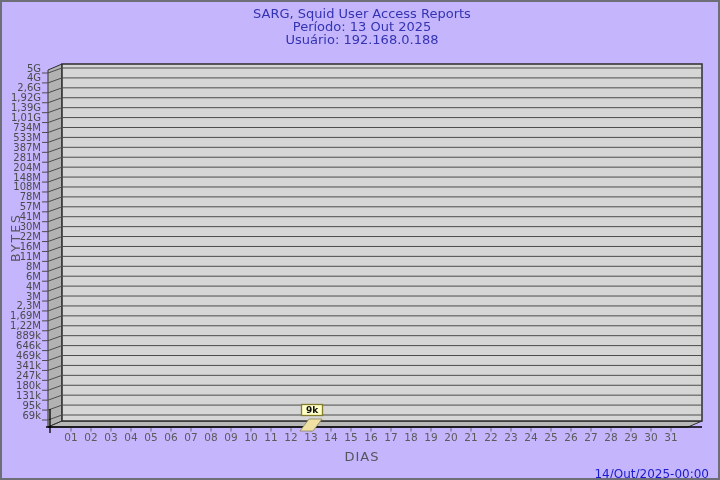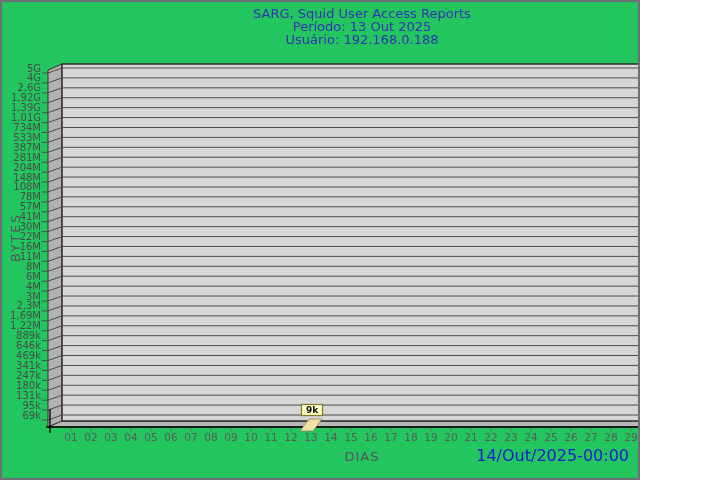--- a/index.html
+++ b/index.html
@@ -1,20 +1,20 @@
 <!DOCTYPE html>
 <html><head>
 <meta charset="utf-8">
 <style>
   html,body{margin:0;padding:0;}
   #app{
     position:relative;
-    width:640px;height:480px;
+    width:720px;height:480px;
     box-sizing:border-box;
-    background:#22c55e;
+    background:#c4b5fd;
     border:2px solid #6e6e78;
     font-family:"DejaVu Sans","Liberation Sans",sans-serif;
     overflow:hidden;
   }
   .title-line{
     position:absolute;left:0;width:720px;
     text-align:center;
     font-size:13px;line-height:13px;
     color:#3434b2;
     white-space:pre;
@@ -34,22 +34,22 @@
     color:#55555c;
   }
   #x-axis-title{
     position:absolute;left:0;top:447px;width:720px;
     text-align:center;
     font-size:13px;
     letter-spacing:1px;
     color:#55555c;
   }
   #footer-timestamp{
-    position:absolute;right:9px;top:444px;
-    font-size:16px;
+    position:absolute;right:9px;top:465px;
+    font-size:12px;
     color:#1a1ace;
   }
 </style>
 </head>
 <body>
 
 <div id="app">
 
   <div id="t1" class="title-line">SARG, Squid User Access Reports</div>
   <div id="t2" class="title-line">Período: 13 Out 2025</div>

